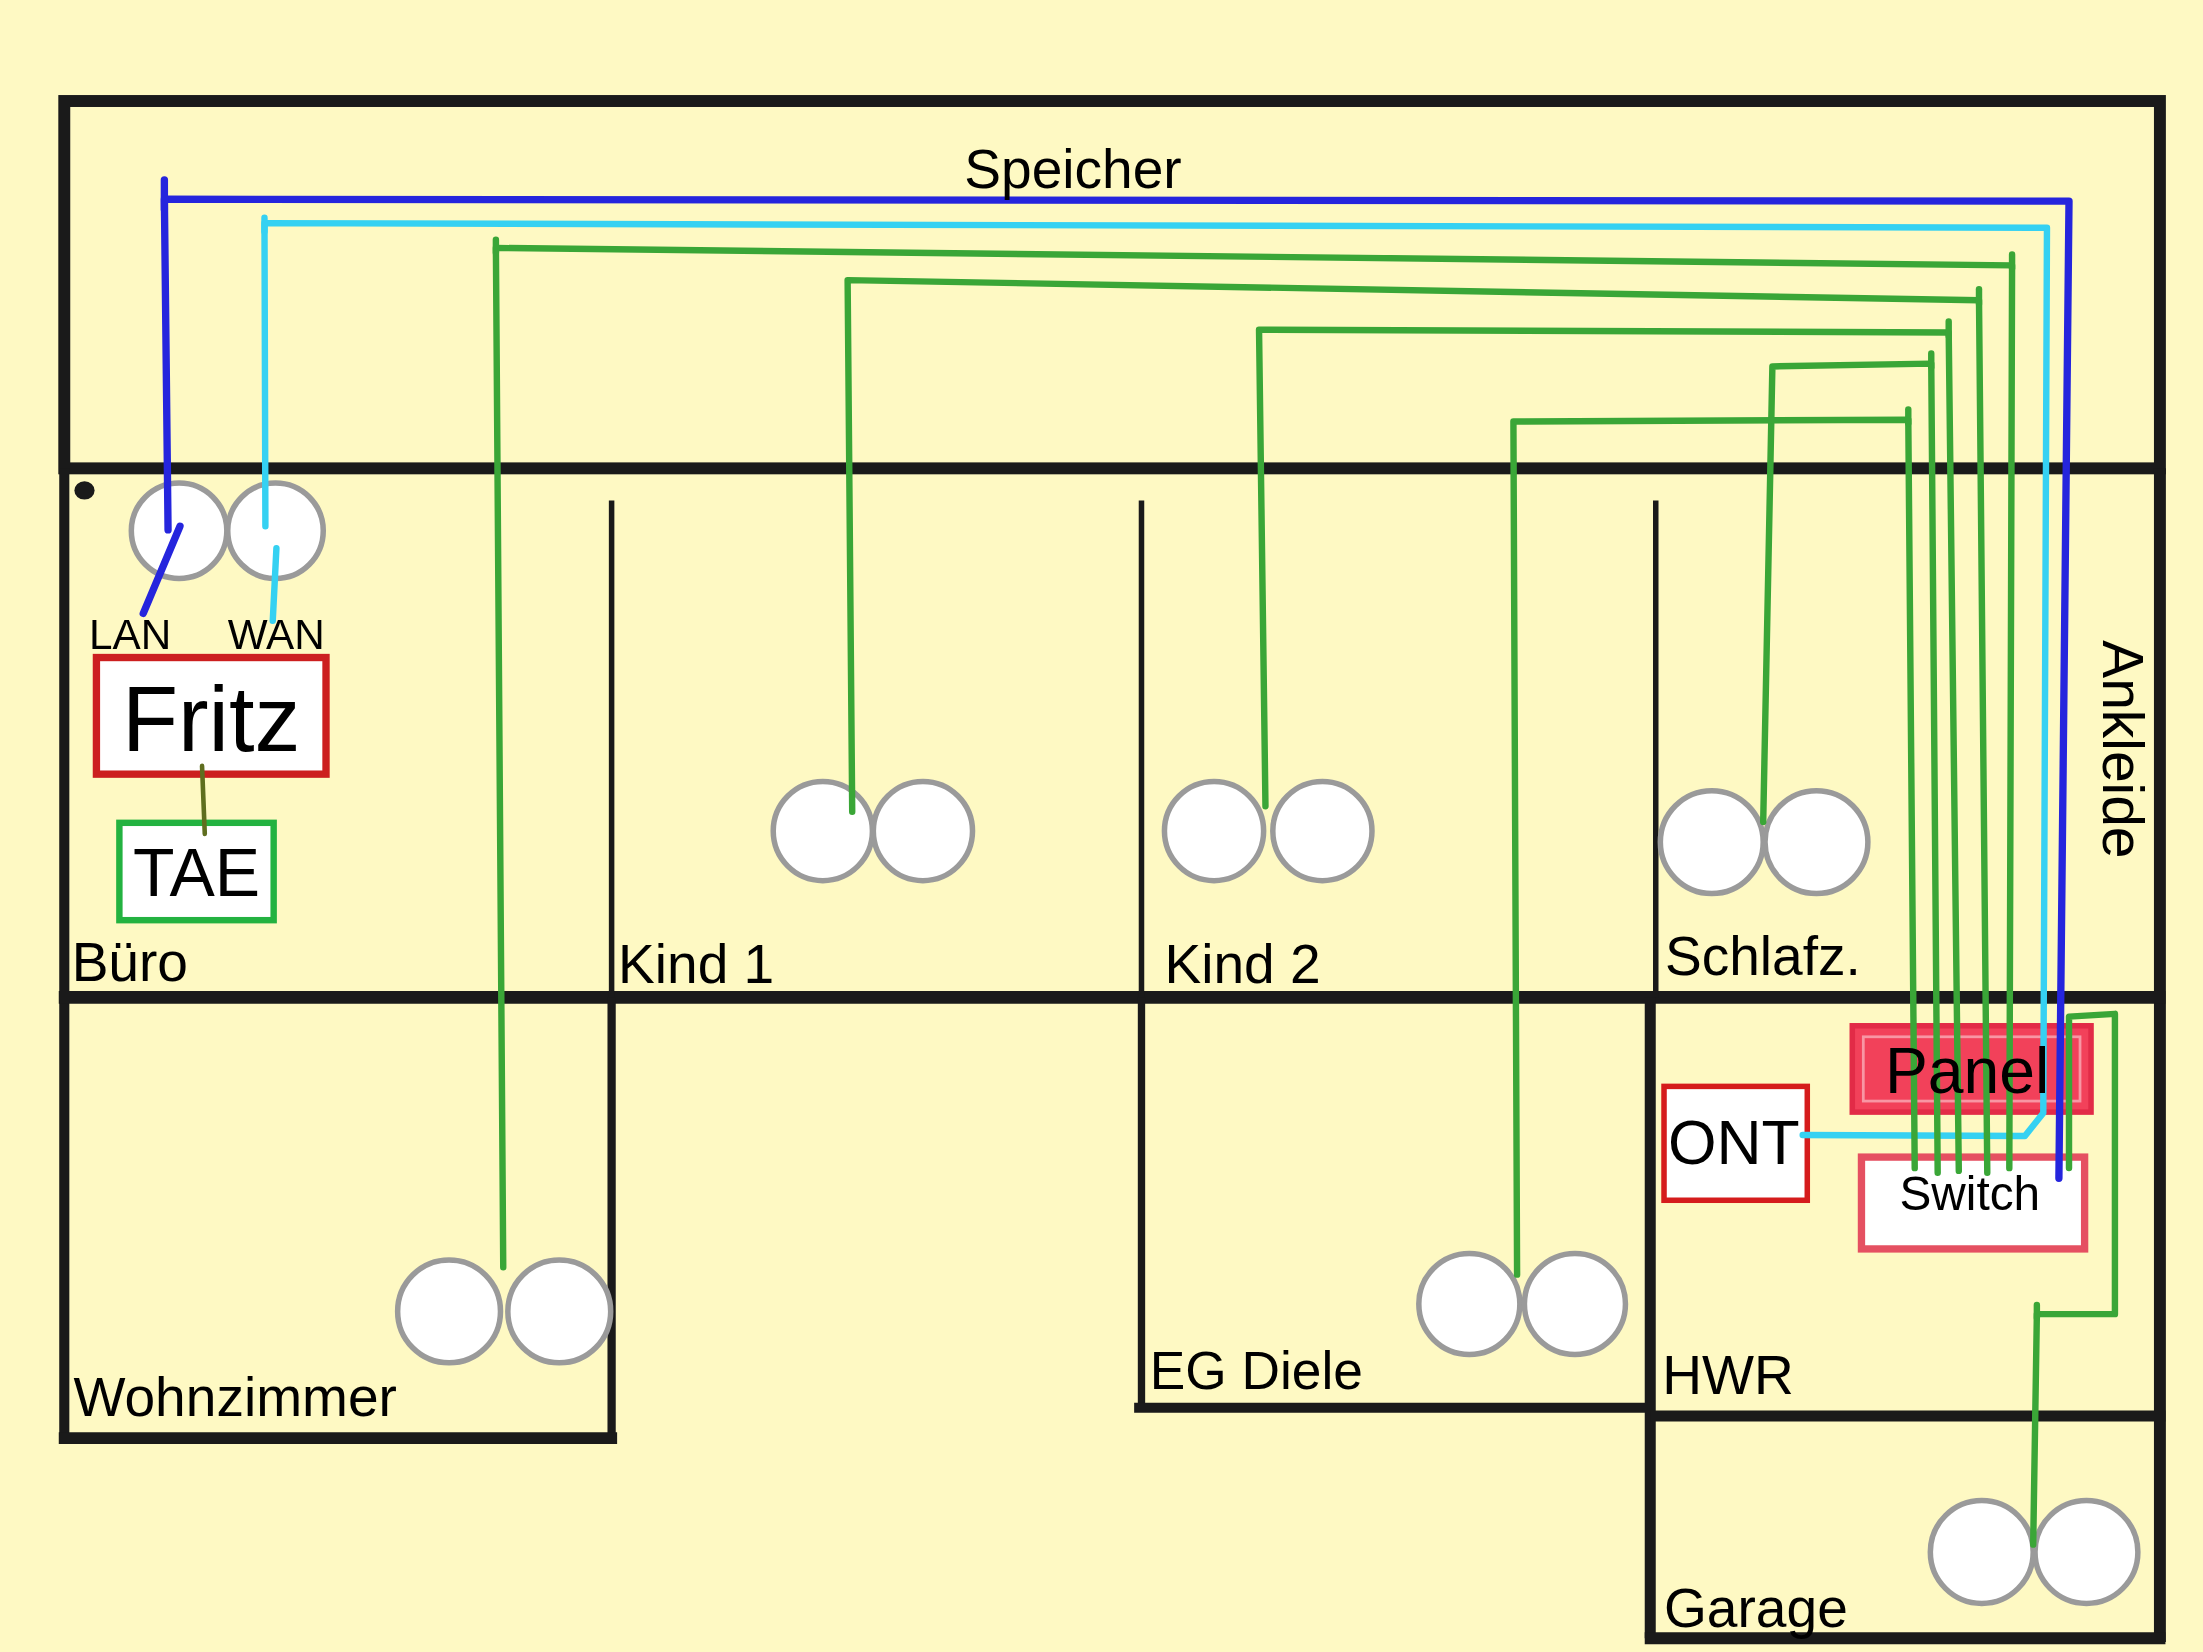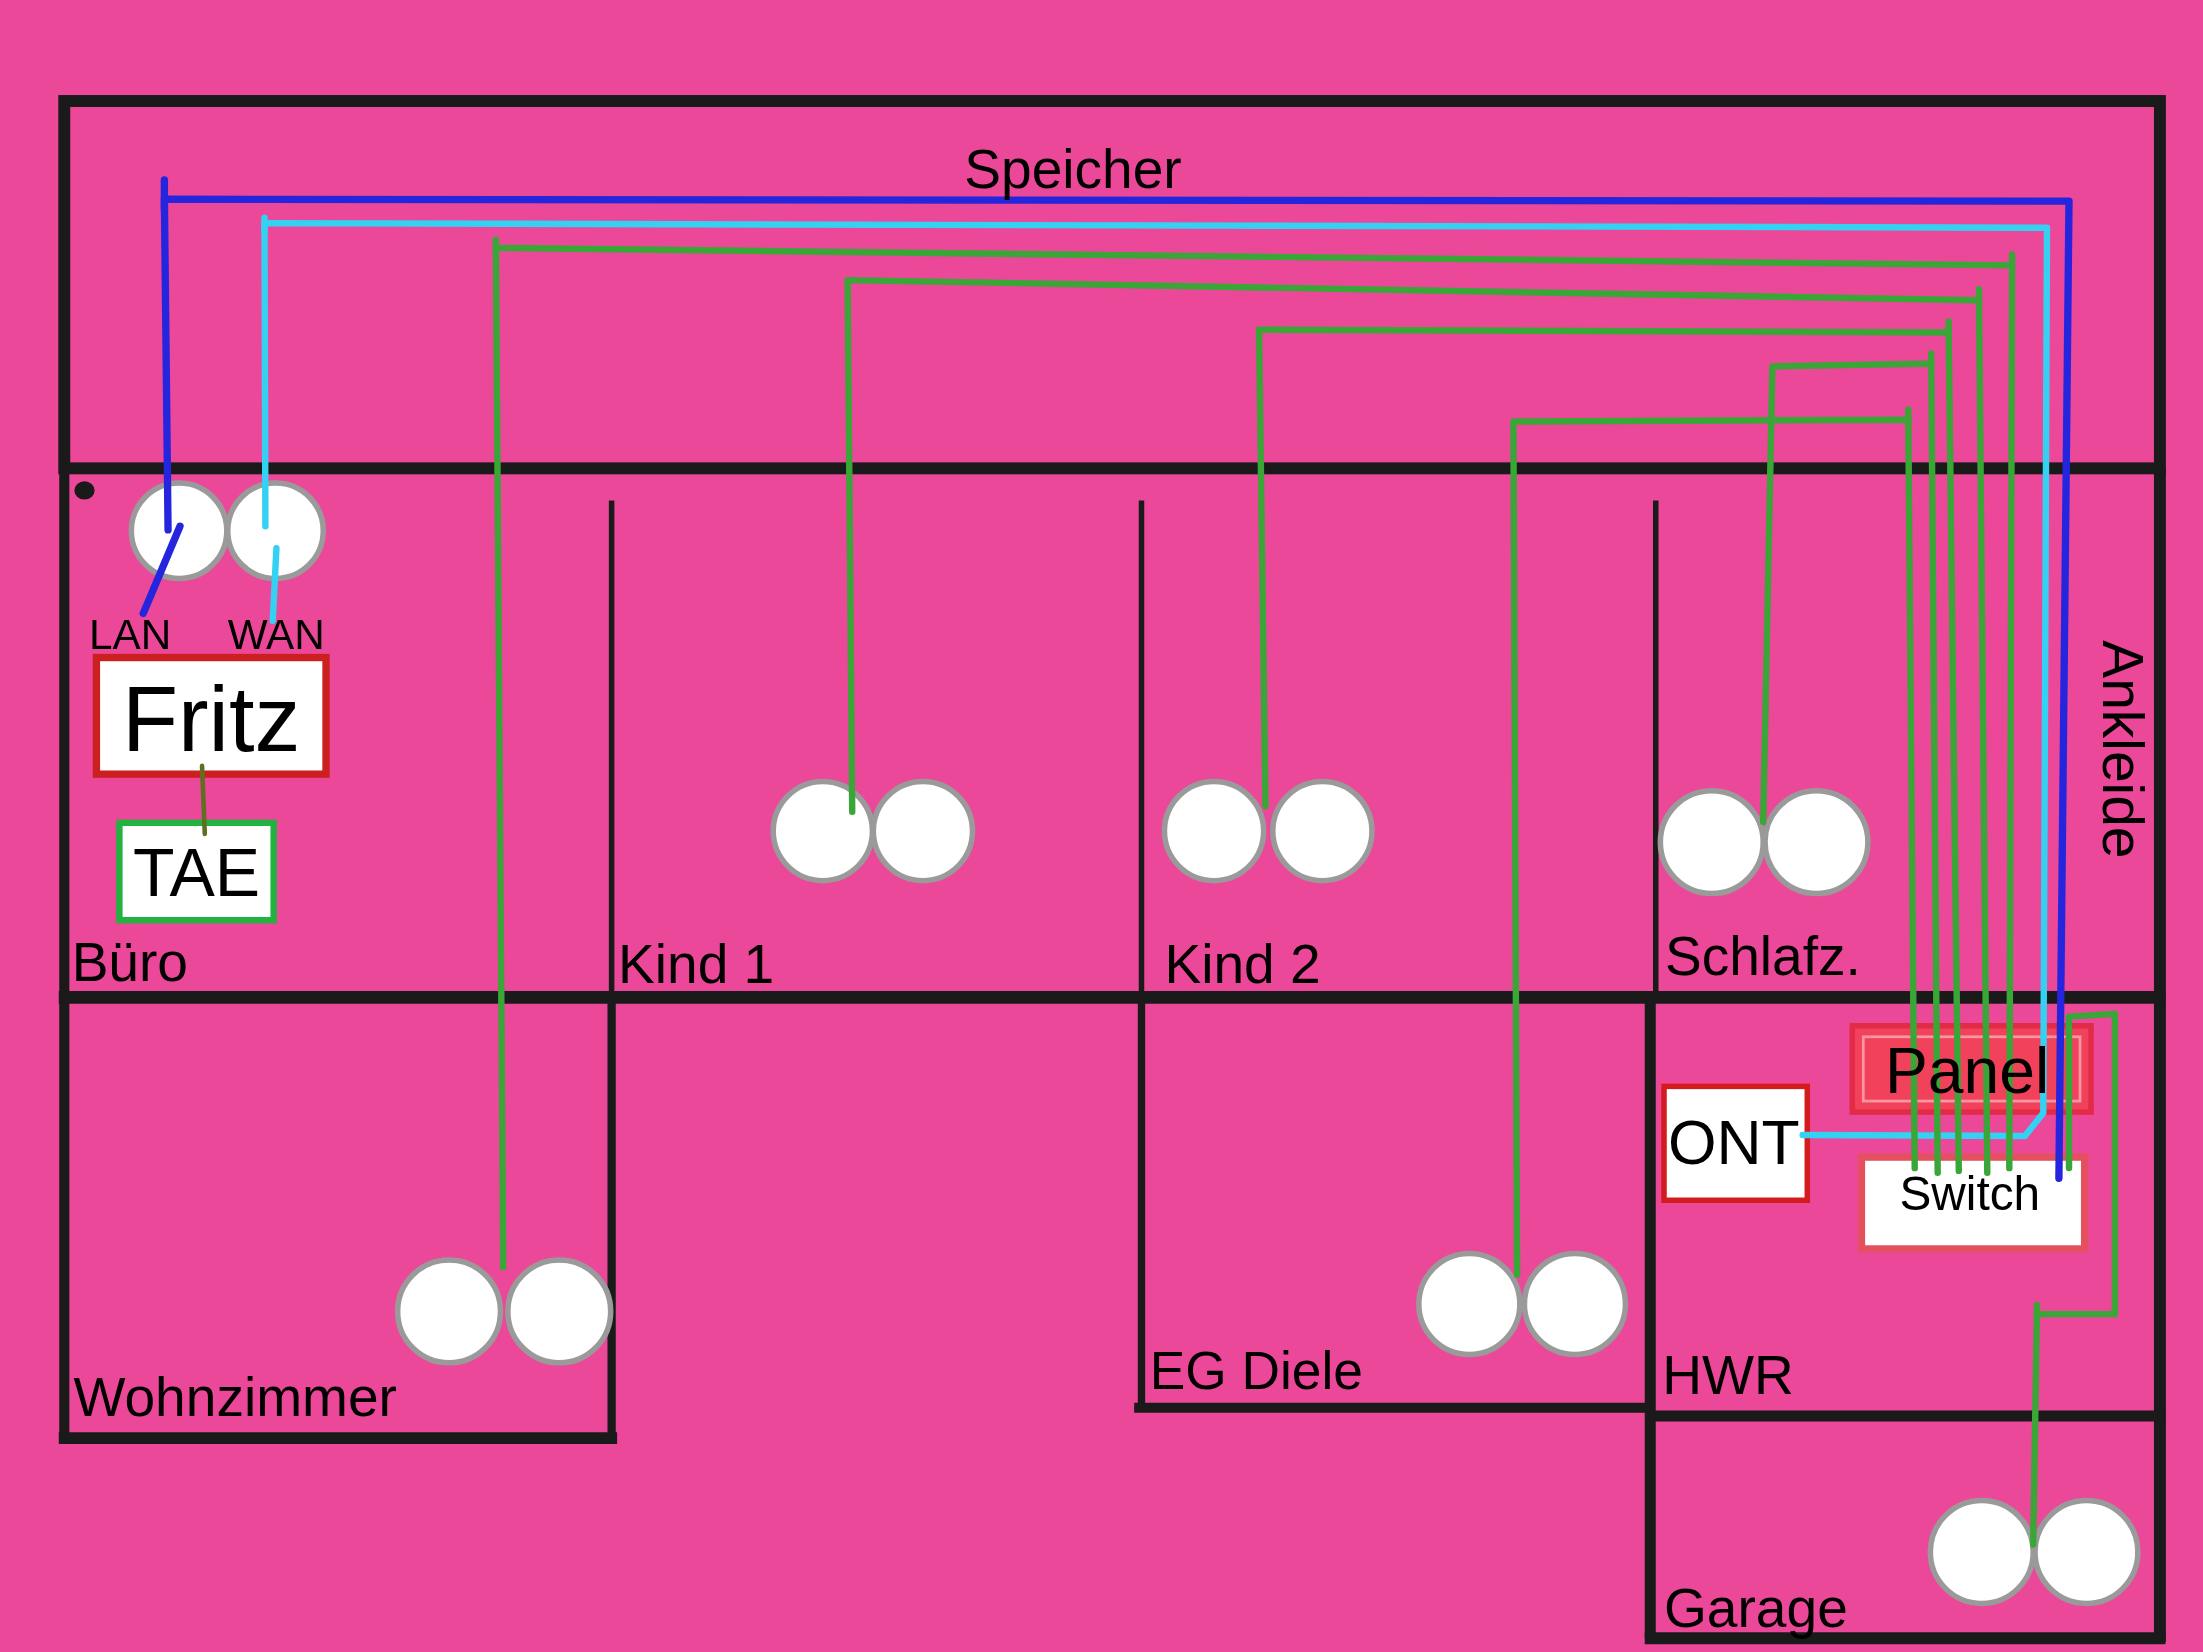--- a/index.html
+++ b/index.html
@@ -1,17 +1,17 @@
 <!DOCTYPE html>
 <html style="--wall: #1a1a1a; --socket: #9a9a9a; --label: #000000; --lan-blue: #2525dd; --wan-cyan: #35d1f2; --patch-green: #3aa637; --phone-olive: #5f6e1f; --fritz-red: #cc1f1f; --ont-red: #d51c1c; --tae-green: #23b240; --panel-fill: #f2415a; --panel-border: #e22b47; --switch-border: #e55061;font-size:14.7px"><head>
 <meta charset="utf-8">
 <style>
   html,body{margin:0;padding:0;background:#ffffff;}
   body{font-family:"Liberation Sans", sans-serif;}
-  #stage{width:2204px;height:1653px;position:relative;background:#ec4899;}
+  #stage{width:2204px;height:1653px;position:relative;background:#fef9c3;}
   svg{display:block;}
   text{fill:var(--label);}
   .room-label{font-size:60px;}
   .room-label-sm{font-size:58px;}
   .port-label{font-size:46px;}
   .title-label{font-size:60px;}
   .vert-label{font-size:62px;}
   .fritz-label{font-size:100px;}
   .tae-label{font-size:74px;}
   .ont-label{font-size:68px;}

